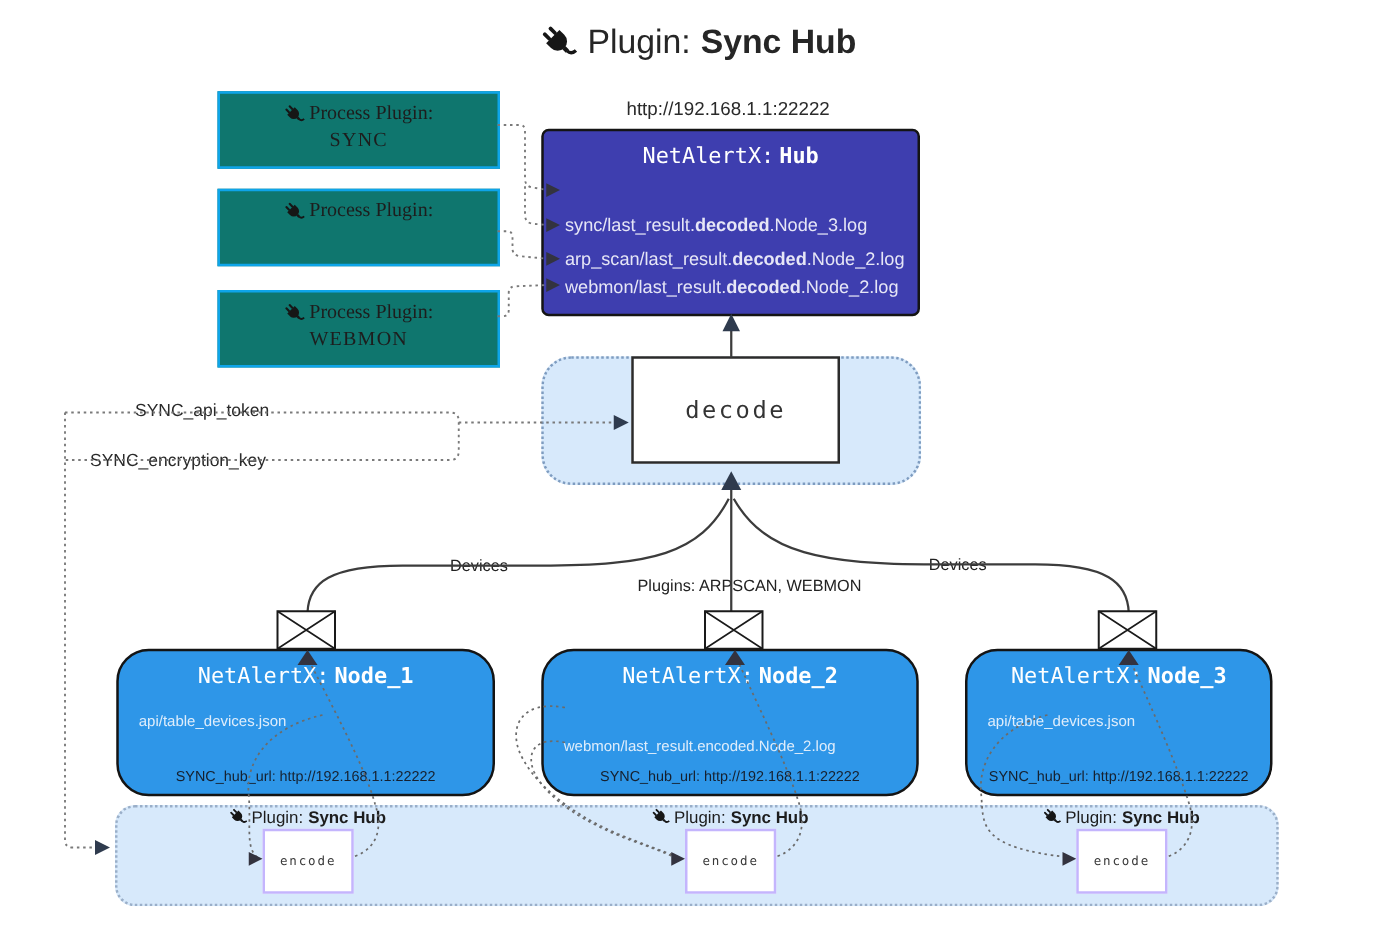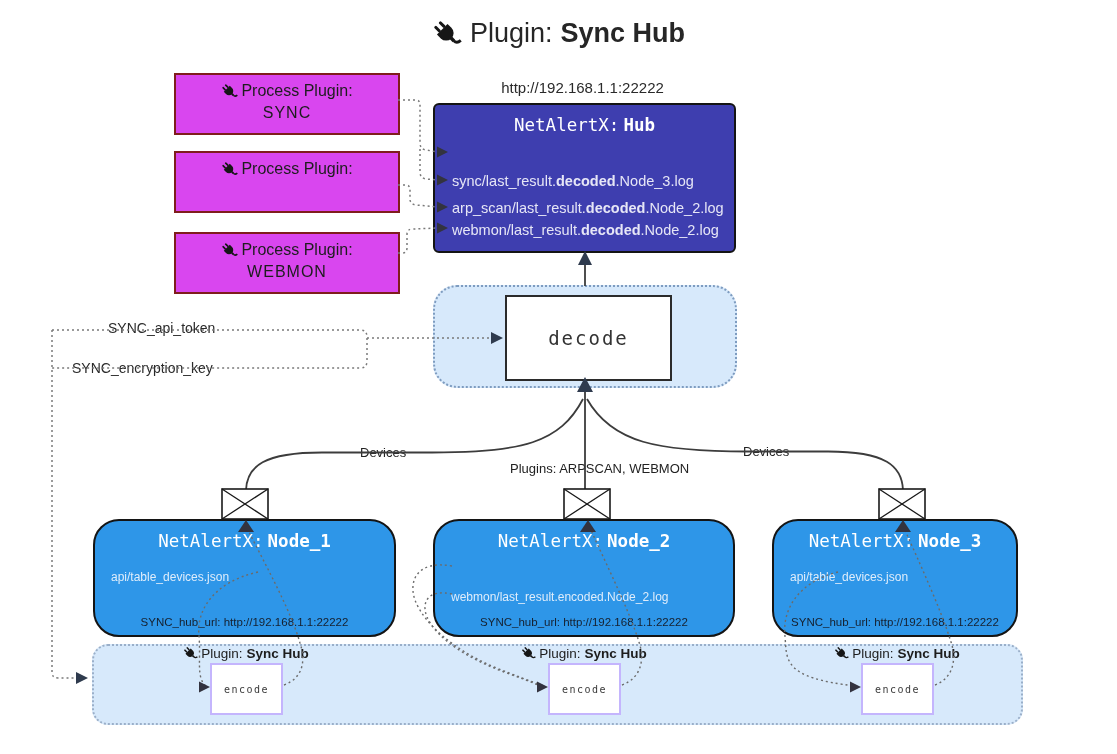--- a/index.html
+++ b/index.html
@@ -7,40 +7,40 @@
           font-family:"Liberation Sans",sans-serif;color:#222;}
   svg.overlay{position:absolute;left:0;top:0;width:1117px;height:754px;pointer-events:none;z-index:30;}
 
   
   .title{position:absolute;left:0;right:0;top:18px;display:flex;justify-content:center;align-items:center;
          font-size:27px;color:#262626;z-index:10;}
   .title b{font-weight:700;margin-left:8px;}
   .title .plug{width:30px;height:30px;margin-right:8px;}
 
   
-  .pbox{position:absolute;left:174px;width:222px;height:58px;background:#d946ef;border:2px solid #7f1d1d;
-        z-index:10;font-family:Liberation Sans, sans-serif;font-size:16px;color:#1d1d1d;}
+  .pbox{position:absolute;left:174px;width:222px;height:58px;background:#0f766e;border:2px solid #0ea5e9;
+        z-index:10;font-family:Liberation Serif, serif;font-size:16px;color:#1d1d1d;}
   .pbox-row{display:flex;align-items:center;justify-content:center;margin-top:7px;}
   .pbox-row .plug{width:17px;height:17px;margin-right:3px;}
   .pbox-name{text-align:center;margin-top:4px;letter-spacing:1px;}
 
   
   .hub{position:absolute;left:433px;top:103px;width:299px;height:146px;background:#3E3EAF;
        border:2.5px solid #141414;border-radius:6px;z-index:10;}
   .hub-url{position:absolute;left:433px;top:79px;width:299px;text-align:center;font-size:15px;color:#2a2a2a;z-index:10;}
   .hub-title{position:absolute;left:0;right:0;top:10px;text-align:center;color:#fff;
        font-family:"DejaVu Sans Mono","Liberation Mono",monospace;font-size:17.5px;}
   .hub-title b{font-weight:700;margin-left:4px;}
   .hub-line{position:absolute;left:17px;right:6px;font-size:14.5px;color:#E6E6F6;white-space:nowrap;}
   .hub-line b{font-weight:700;}
 
   
   .decode-wrap{position:absolute;left:433px;top:285px;width:304px;height:103px;background:#D7E9FB;
        border:2px dotted #7E9CC0;border-radius:24px;z-index:8;box-sizing:border-box;}
-  .decode-box{position:absolute;left:505px;top:295px;width:163px;height:82px;background:#fff;
+  .decode-box{position:absolute;left:505px;top:285px;width:163px;height:82px;background:#fff;
        border:2.5px solid #2b2b2b;z-index:10;display:flex;align-items:center;justify-content:center;
        font-family:"DejaVu Sans Mono","Liberation Mono",monospace;font-size:19px;color:#333;letter-spacing:2px;}
 
   
   .line-label{position:absolute;background:#fff;padding:0 5px;font-size:13px;color:#222;z-index:20;white-space:nowrap;}
 
   
   .node{position:absolute;top:519px;height:118px;background:#2E96E8;border:2.5px solid #141414;
         border-radius:26px;z-index:10;box-sizing:border-box;padding-left:24px;}
   .node-title{position:absolute;left:0;right:0;top:10px;text-align:center;color:#fff;

